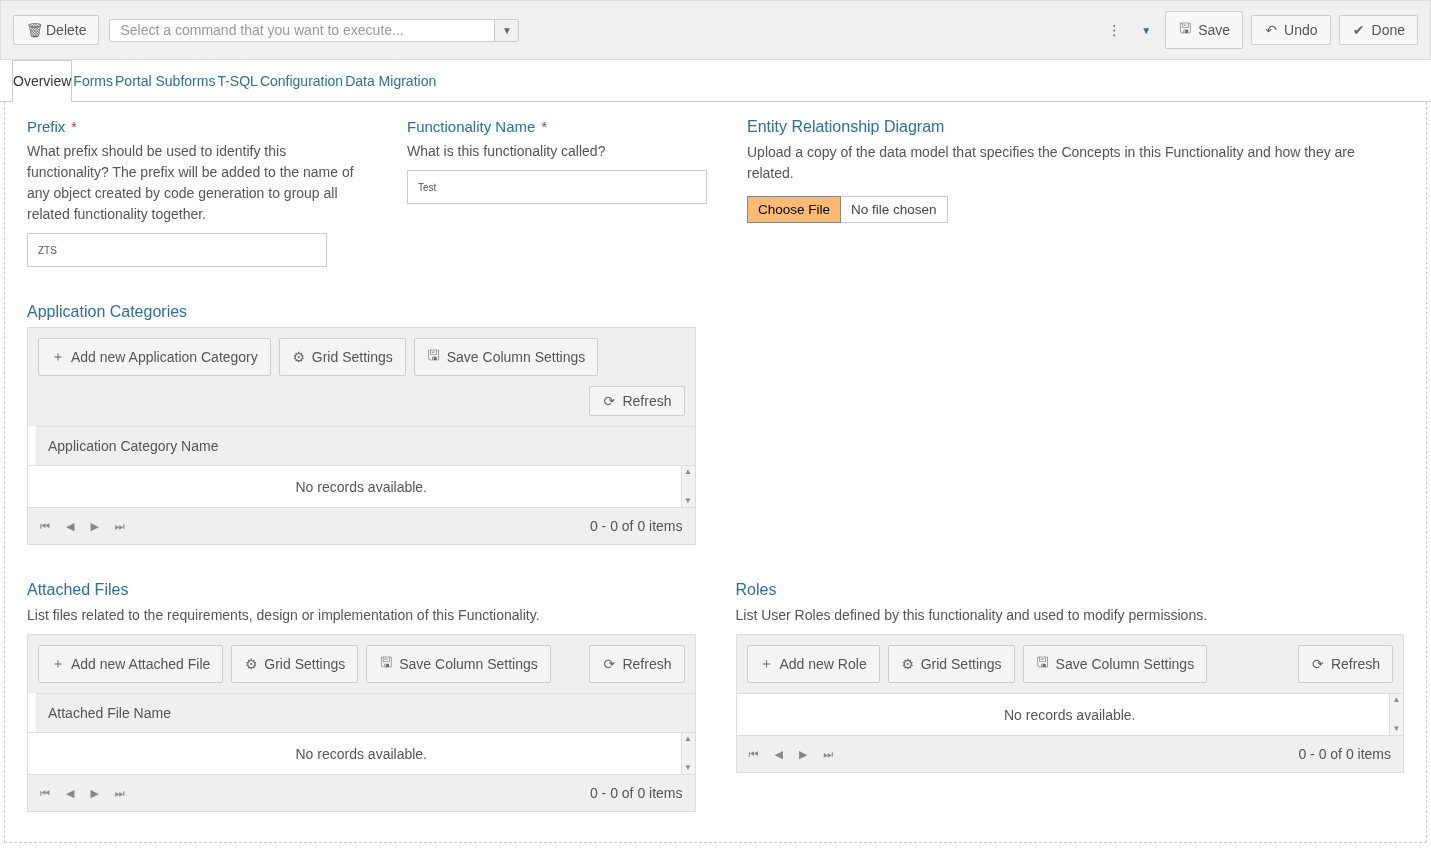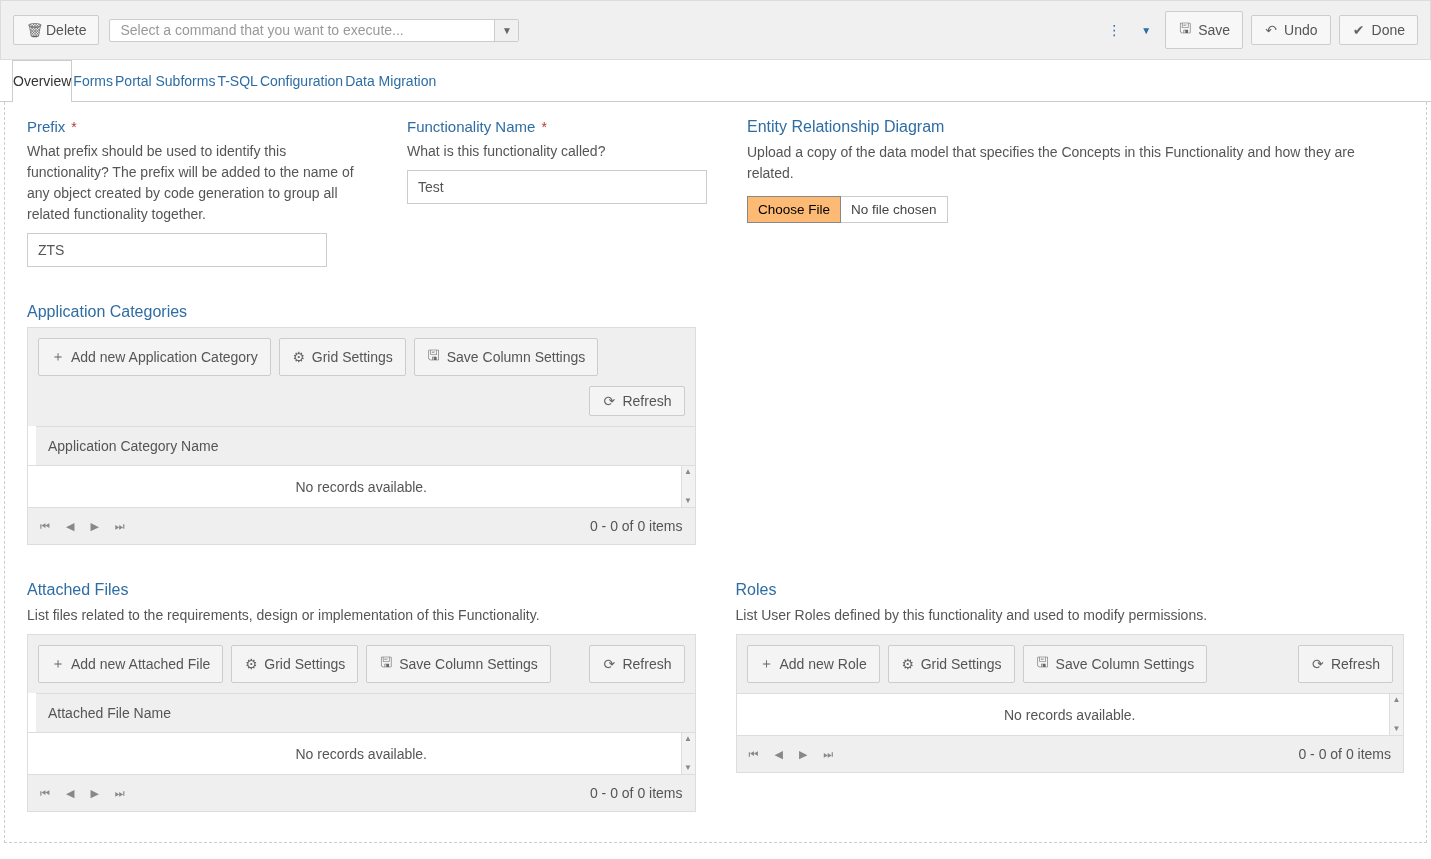--- a/index.html
+++ b/index.html
@@ -86,21 +86,21 @@
 .section-title {
   color: #2e6da4;
   font-size: 15px;
   margin-bottom: 6px;
 }
 .req { color: #b33a3a; margin-left: 2px; }
 .hint { color: #555; font-size: 14px; margin-bottom: 8px; line-height: 1.5; }
 .text-input {
   width: 300px; height: 34px;
   border: 1px solid #ccc; padding: 0 10px;
-  font-size: 14px; color: #555;
+  font-size: 10px; color: #555;
 }
 .file-row { display: inline-flex; align-items: stretch; margin-top: 4px; }
 .choose-file {
   border: 1px solid #888; background: #fdba74;
   padding: 5px 10px; font-size: 13.5px; cursor: pointer;
 }
 .no-file {
   border: 1px solid #ccc; border-left: none;
   padding: 5px 10px; font-size: 13.5px; color: #444;
 }

